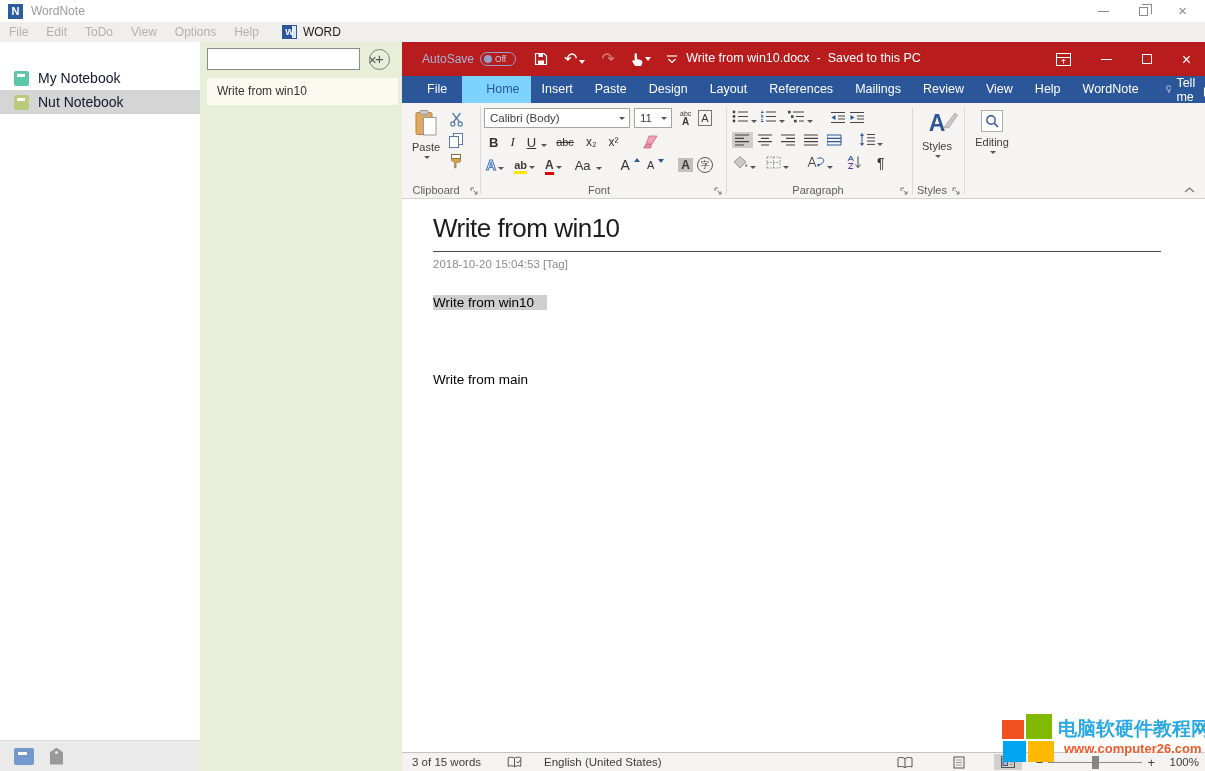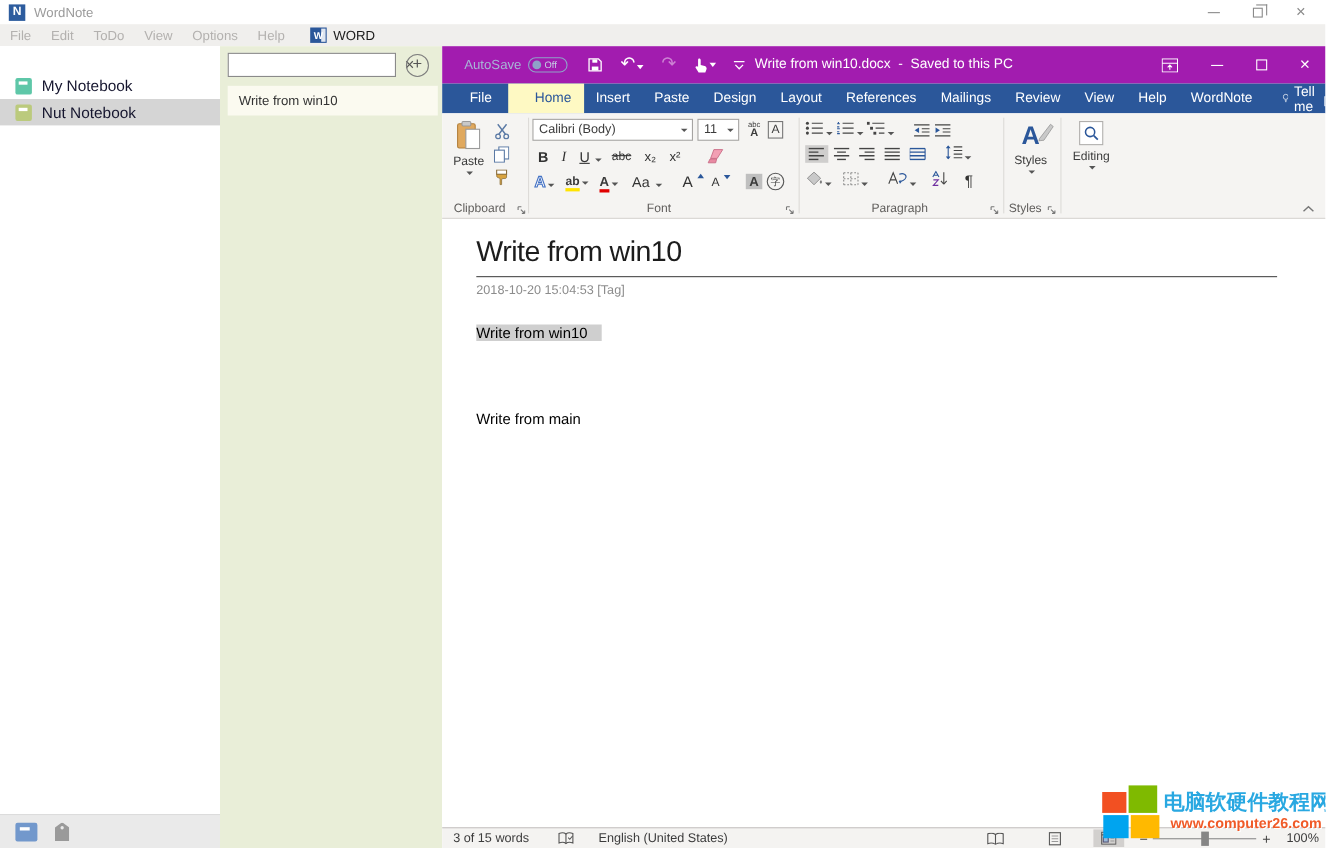--- a/index.html
+++ b/index.html
@@ -37,39 +37,39 @@
   
   #notes-panel { position:absolute; left:200px; top:42px; width:202px; height:729px; background:#e9eed8; }
   .search-box { position:absolute; left:7px; top:6px; width:153px; height:22px; background:#fff; border:1px solid #8a8a8a; display:flex; align-items:center; }
   .search-box input { flex:1; border:none; outline:none; height:18px; font-size:12px; padding-left:5px; font-family:inherit; background:transparent; }
   .search-clear { width:20px; text-align:center; color:#555; font-size:15px; }
   .add-btn { position:absolute; left:169px; top:7px; width:21px; height:21px; border:1.5px solid #7d7d7d; border-radius:50%; color:#555; font-size:15px; line-height:18px; text-align:center; }
   .note-item { position:absolute; left:7px; top:36px; width:191px; height:27px; background:#fbfaf0; font-size:12px; color:#333; line-height:27px; padding-left:10px; }
 
   
   #word-window { position:absolute; left:402px; top:42px; width:803px; height:729px; background:#fff; }
-  .w-titlebar { position:absolute; left:0; top:0; width:100%; height:34px; background:#a21caf; display:flex; align-items:center; color:#fff; }
+  .w-titlebar { position:absolute; left:0; top:0; width:100%; height:34px; background:#b91c1c; display:flex; align-items:center; color:#fff; }
   .autosave { margin-left:20px; display:flex; align-items:center; gap:6px; color:#a7b5d6; font-size:12px; }
   .as-pill { width:36px; height:14px; border:1px solid #8fa2c8; border-radius:8px; display:flex; align-items:center; gap:3px; padding:0 3px; }
   .as-dot { width:8px; height:8px; border-radius:50%; background:#8fa2c8; }
   .as-state { font-size:8.5px; color:#c6d0e6; }
   .qat { display:flex; align-items:center; gap:16px; margin-left:18px; }
   .qat .u-char { font-size:16px; line-height:16px; }
   .dim { opacity:.45; }
   .caret-w { width:0; height:0; border-left:3.5px solid transparent; border-right:3.5px solid transparent; border-top:4px solid #fff; display:inline-block; margin-left:2px; }
   .w-title { position:absolute; left:50%; transform:translateX(-50%); top:9px; font-size:12.5px; white-space:nowrap; }
   .w-controls { margin-left:auto; margin-right:14px; display:flex; align-items:center; gap:30px; }
   .w-min { width:11px; height:1px; background:#fff; }
   .w-max { width:10px; height:10px; border:1px solid #fff; }
   .w-close { font-size:16px; line-height:13px; }
 
   .w-tabs { position:absolute; left:0; top:34px; width:100%; height:27px; background:#2b579a; display:flex; align-items:stretch; color:#fff; font-size:12.5px; padding-left:10px; }
   .rtab { padding:0 11px; line-height:27px; }
   .rtab.file { padding:0 15px; }
-  .rtab.active { background:#fef9c3; color:#2b579a;padding-left:24px; }
+  .rtab.active { background:#7dd3fc; color:#2b579a;padding-left:24px; }
   .tellme { display:flex; align-items:center; gap:5px; margin-left:12px; padding:0 4px; }
   .tabbar-icons { margin-left:auto; display:flex; align-items:center; gap:26px; margin-right:14px; }
 
   
   .w-ribbon { position:absolute; left:0; top:61px; width:100%; height:96px; background:#f5f4f2; border-bottom:1px solid #d4d2cf; font-size:11px; color:#3b3b3b; }
   .gsep { position:absolute; top:4px; bottom:4px; width:1px; background:#dddbd8; }
   .grp-label { position:absolute; bottom:2px; font-size:11px; color:#605e5c; text-align:center; }
   .launcher { position:absolute; bottom:3px; }
   .rrow { position:absolute; display:flex; align-items:center; }
   .caret-g { width:0; height:0; border-left:3px solid transparent; border-right:3px solid transparent; border-top:3.5px solid #555; display:inline-block; margin-left:2px; }

